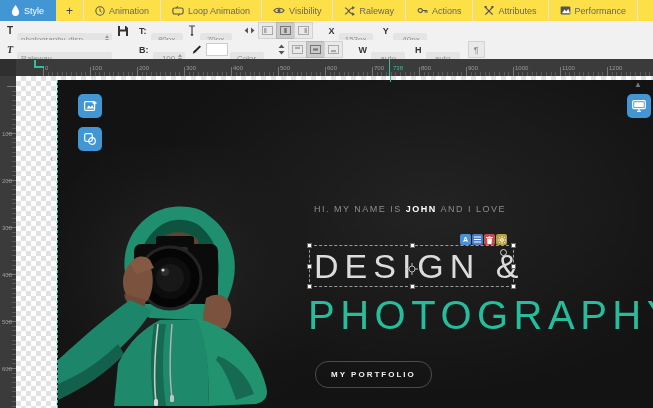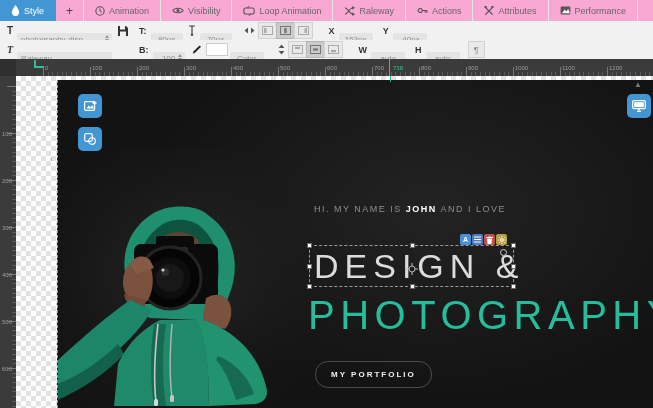--- a/index.html
+++ b/index.html
@@ -1,19 +1,19 @@
 <!DOCTYPE html>
 <html><head>
 <meta charset="utf-8">
 <style>
   html,body{margin:0;padding:0;background:#888;}
   .app{position:relative;width:653px;height:408px;overflow:hidden;background:#fff;
        font-family:"Liberation Sans",sans-serif;-webkit-font-smoothing:antialiased;}
   
-  .tabbar{position:absolute;left:0;top:0;width:653px;height:21px;background:#f9a8d4;
+  .tabbar{position:absolute;left:0;top:0;width:653px;height:21px;background:#fde047;
           border-bottom:1px solid #d8d8d8;display:flex;}
   .tab{display:flex;align-items:center;gap:4px;padding:0 11px;font-size:9px;color:#666;
        border-right:1px solid #e3e3e3;cursor:pointer;white-space:nowrap;}
   .tab svg{display:block;}
   .tab.active{background:#4296d3;color:#fff;border-right-color:#4296d3;}
   .tab.plus{font-size:12px;color:#444;padding:0 10px;}
   
   .irow{position:absolute;left:0;width:653px;height:19px;background:#f1f1f1;
         border-bottom:1px solid #dedede;display:flex;align-items:center;font-size:8px;color:#555;}
   #irow1{top:21px;} #irow2{top:40px;}
@@ -112,35 +112,35 @@
       <span>
           <svg width="10" height="10" viewBox="0 0 12 12">
             <circle cx="6" cy="6" r="5" fill="none" stroke="#555" stroke-width="1.3"></circle>
             <path d="M6 3v3l2 1.4" fill="none" stroke="#555" stroke-width="1.2"></path>
           </svg>
         </span>
       <span>Animation</span>
     </div>
     <div class="tab">
       <span>
+          <svg width="12" height="10" viewBox="0 0 14 11">
+            <rect x="1" y="2" width="12" height="7" rx="2" fill="none" stroke="#555" stroke-width="1.3"></rect>
+            <path d="M5 2l2-2M9 9l-2 2" stroke="#555" stroke-width="1.2"></path>
+          </svg>
+        </span>
+      <span>Loop Animation</span>
+    </div>
+    <div class="tab">
+      <span>
           <svg width="12" height="9" viewBox="0 0 14 10">
             <path d="M1 5C3 1.5 11 1.5 13 5C11 8.5 3 8.5 1 5Z" fill="none" stroke="#555" stroke-width="1.2"></path>
             <circle cx="7" cy="5" r="1.8" fill="#555"></circle>
           </svg>
         </span>
       <span>Visibility</span>
-    </div>
-    <div class="tab">
-      <span>
-          <svg width="12" height="10" viewBox="0 0 14 11">
-            <rect x="1" y="2" width="12" height="7" rx="2" fill="none" stroke="#555" stroke-width="1.3"></rect>
-            <path d="M5 2l2-2M9 9l-2 2" stroke="#555" stroke-width="1.2"></path>
-          </svg>
-        </span>
-      <span>Loop Animation</span>
     </div>
     <div class="tab">
       <span>
           <svg width="11" height="10" viewBox="0 0 12 11">
             <path d="M1 9C4 9 6 2 10 2M1 2C4 2 6 9 10 9" fill="none" stroke="#555" stroke-width="1.2"></path>
             <path d="M9 0l3 2-3 2zM9 7l3 2-3 2z" fill="#555"></path>
           </svg>
         </span>
       <span>Raleway</span>
     </div>

